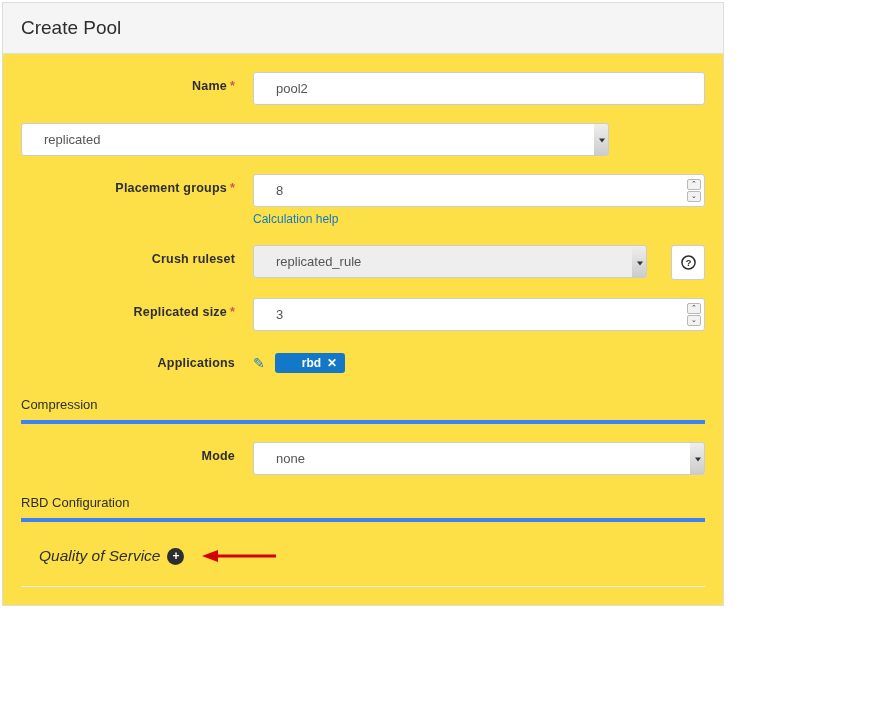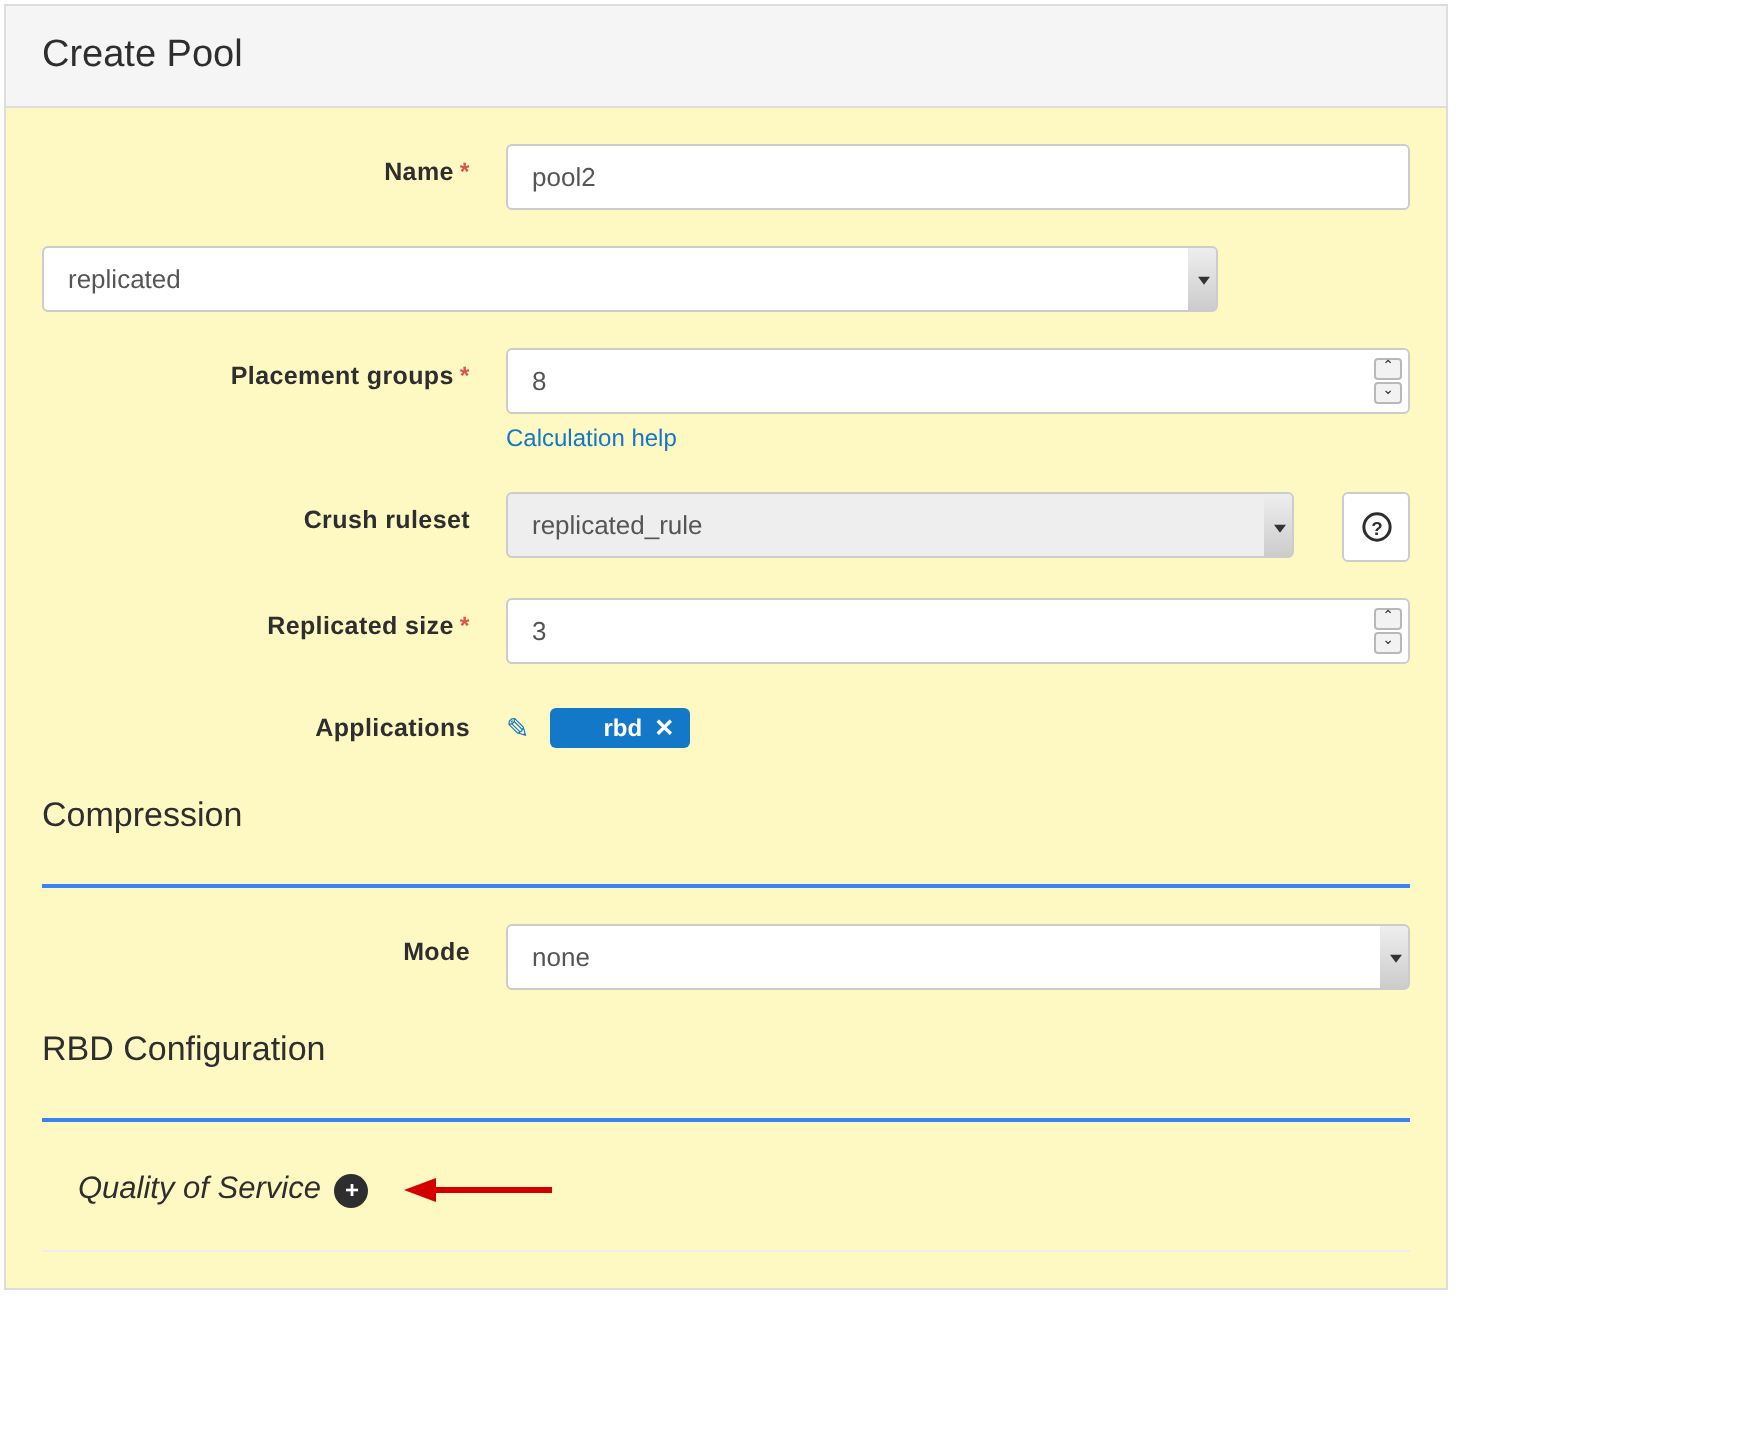--- a/index.html
+++ b/index.html
@@ -17,21 +17,21 @@
       border-bottom: 1px solid #ddd;
       padding: 14px 18px;
     }
     .panel-title {
       font-size: 19px;
       font-weight: 400;
       color: #2e2e2e;
     }
     .panel-body {
       padding: 18px;
-      background: #fef9c3;
+      background: #fde047;
     }
     .form-row {
       display: flex;
       align-items: flex-start;
       margin-bottom: 18px;
     }
     .form-label {
       width: 232px;
       text-align: right;
       padding-right: 18px;
@@ -46,21 +46,21 @@
       margin-left: 3px;
     }
     .form-control-wrap {
       flex: 1;
       max-width: 588px;
     }
     .text-input, .select-input, .number-input {
       width: 100%;
       border: 1px solid #ccc;
       border-radius: 3px;
-      padding: 8px 12px;
+      padding: 8px 22px;
       font-size: 13px;
       color: #555;
       background: #fff;
       font-family: inherit;
     }
     .select-input {
       appearance: none;
       background-image: linear-gradient(#eee, #ccc);
       background-size: 14px 100%;
       background-position: right center;
@@ -148,25 +148,25 @@
       padding: 3px 8px 3px 27px;
       font-size: 12px;
       font-weight: 700;
       display: inline-flex;
       align-items: center;
       gap: 6px;
       cursor: pointer;
     }
     .app-tag-x { font-weight: 700; cursor: pointer; }
     .section-head {
-      font-size: 17px;
+      font-size: 13px;
       font-weight: 400;
       color: #2e2e2e;
-      padding-bottom: 24px;
-      border-bottom: 2px solid #3b82f6;
+      padding-bottom: 8px;
+      border-bottom: 4px solid #3b82f6;
       margin-top: 20px;
       margin-bottom: 18px;
     }
     .qos-row {
       display: flex;
       align-items: center;
       gap: 8px;
       padding: 6px 0 20px 18px;
       border-bottom: 1px solid #eee;
       position: relative;

